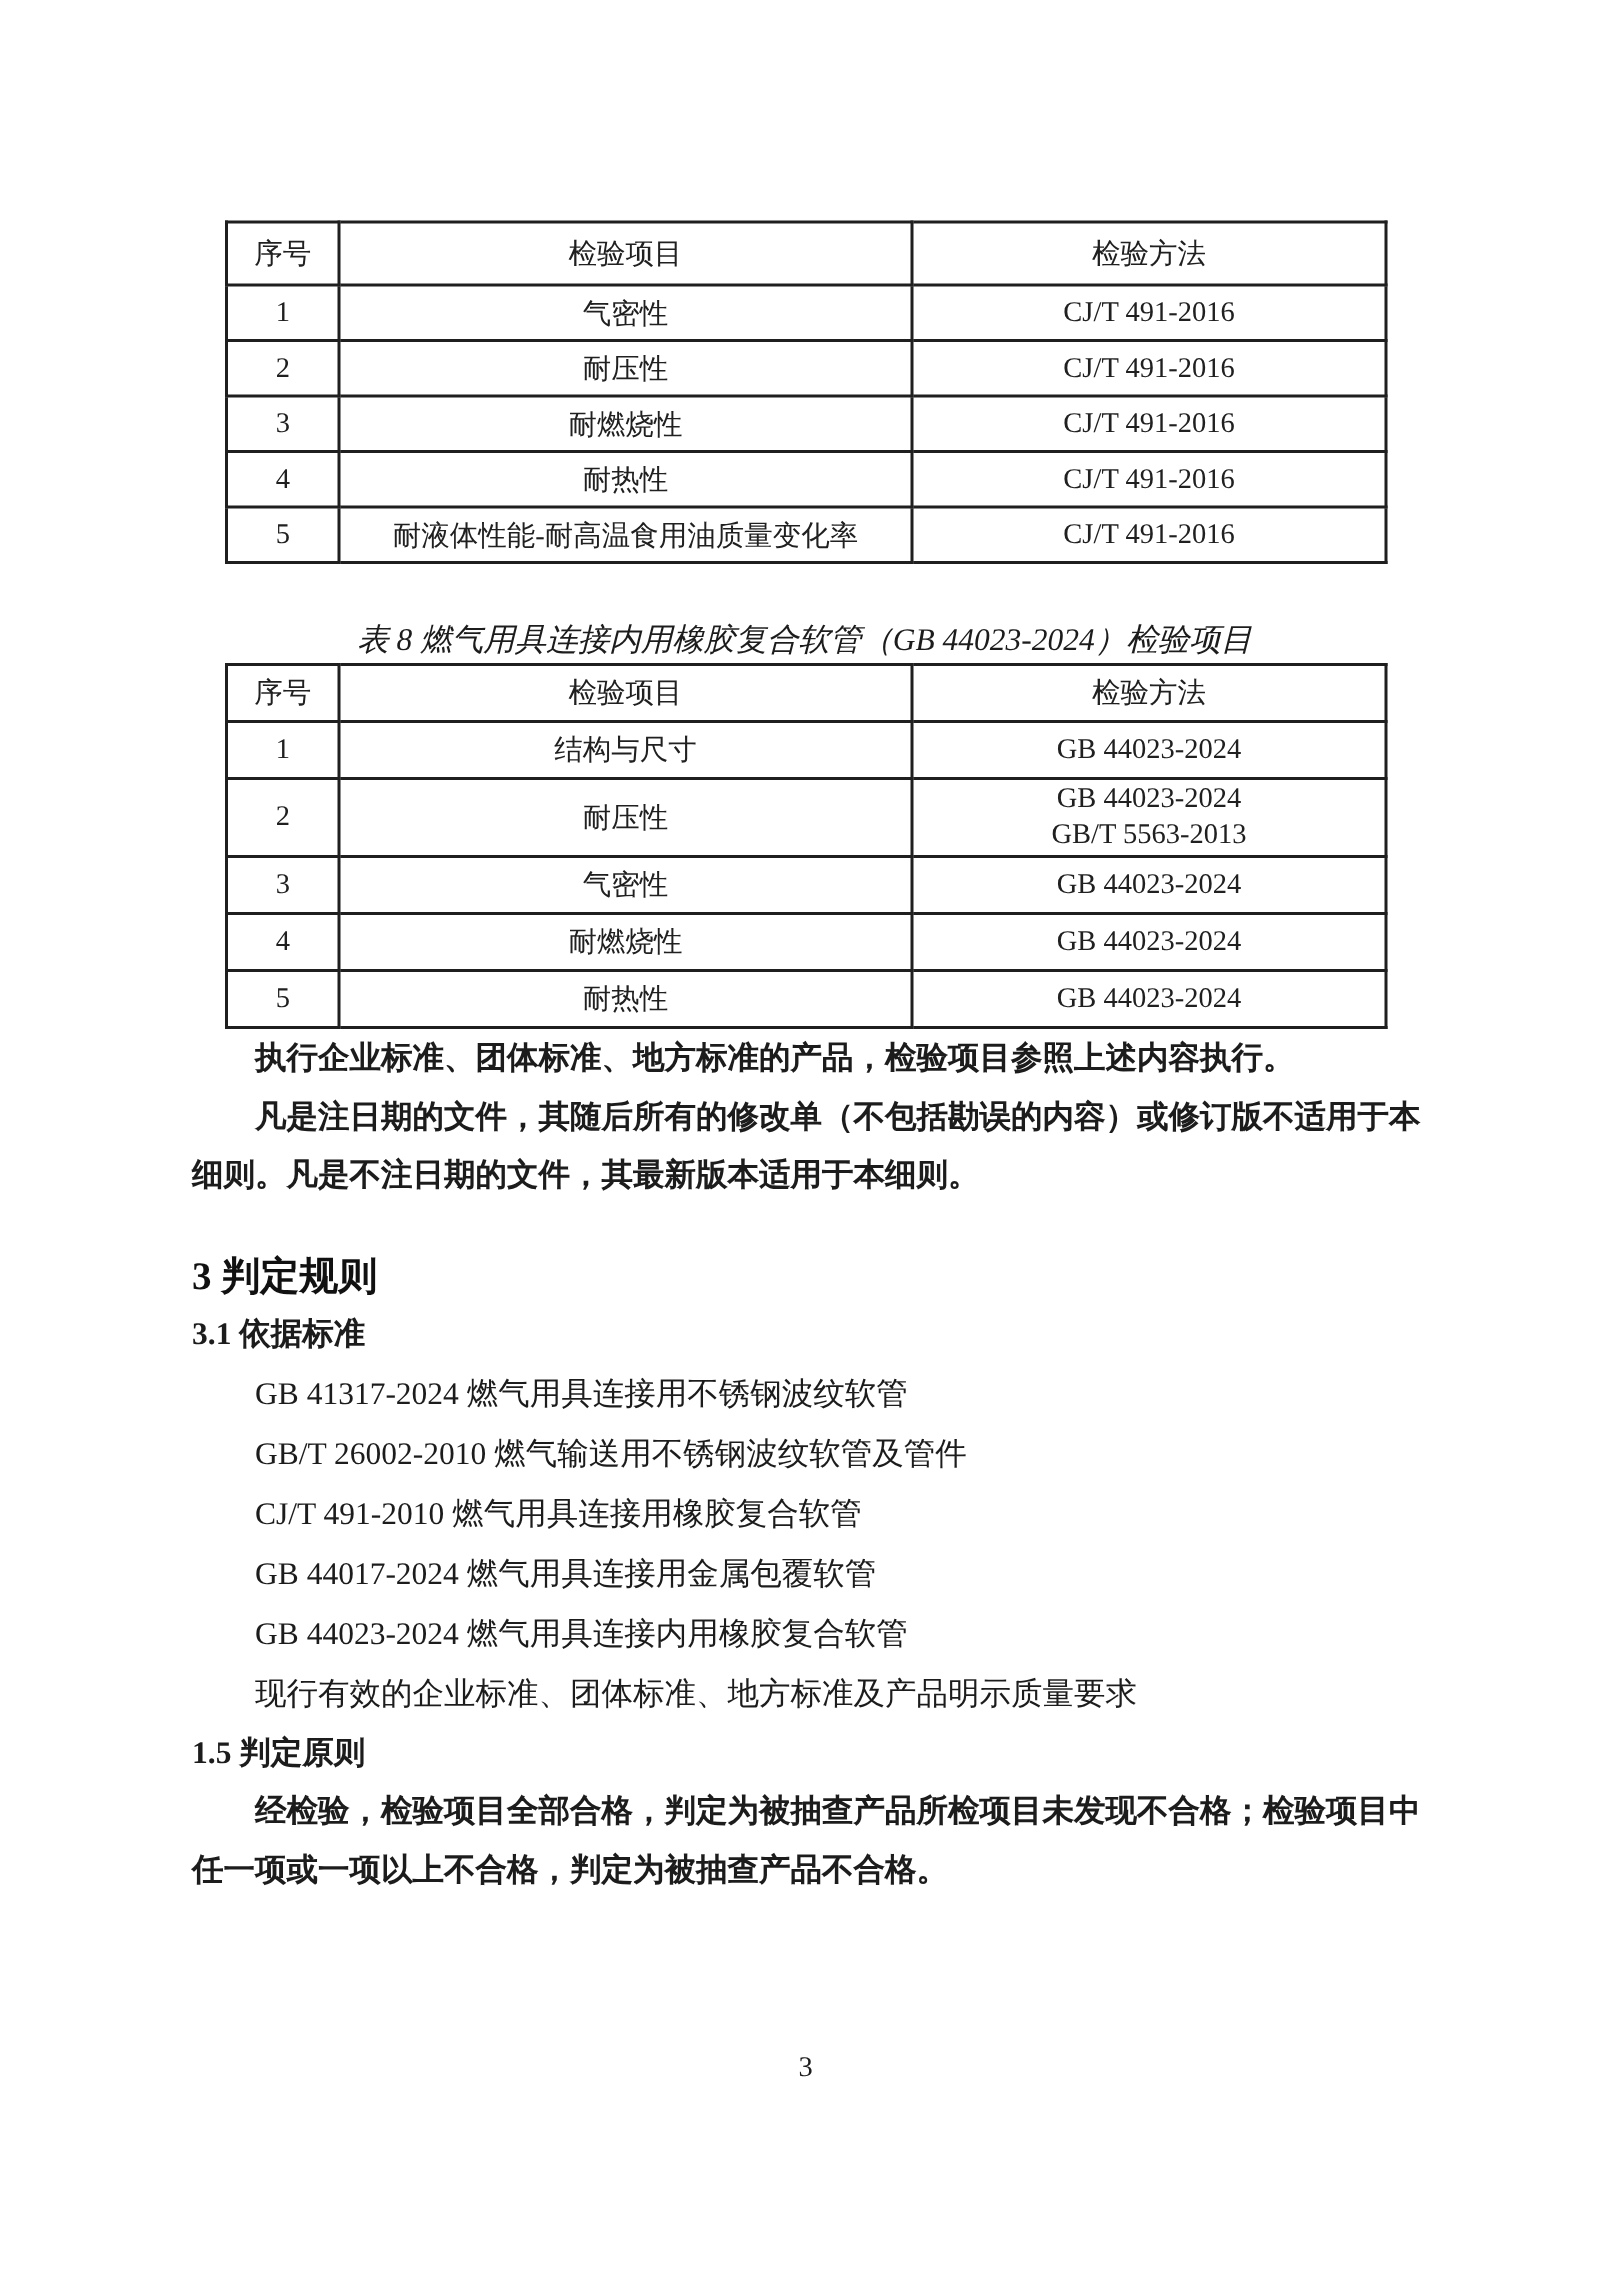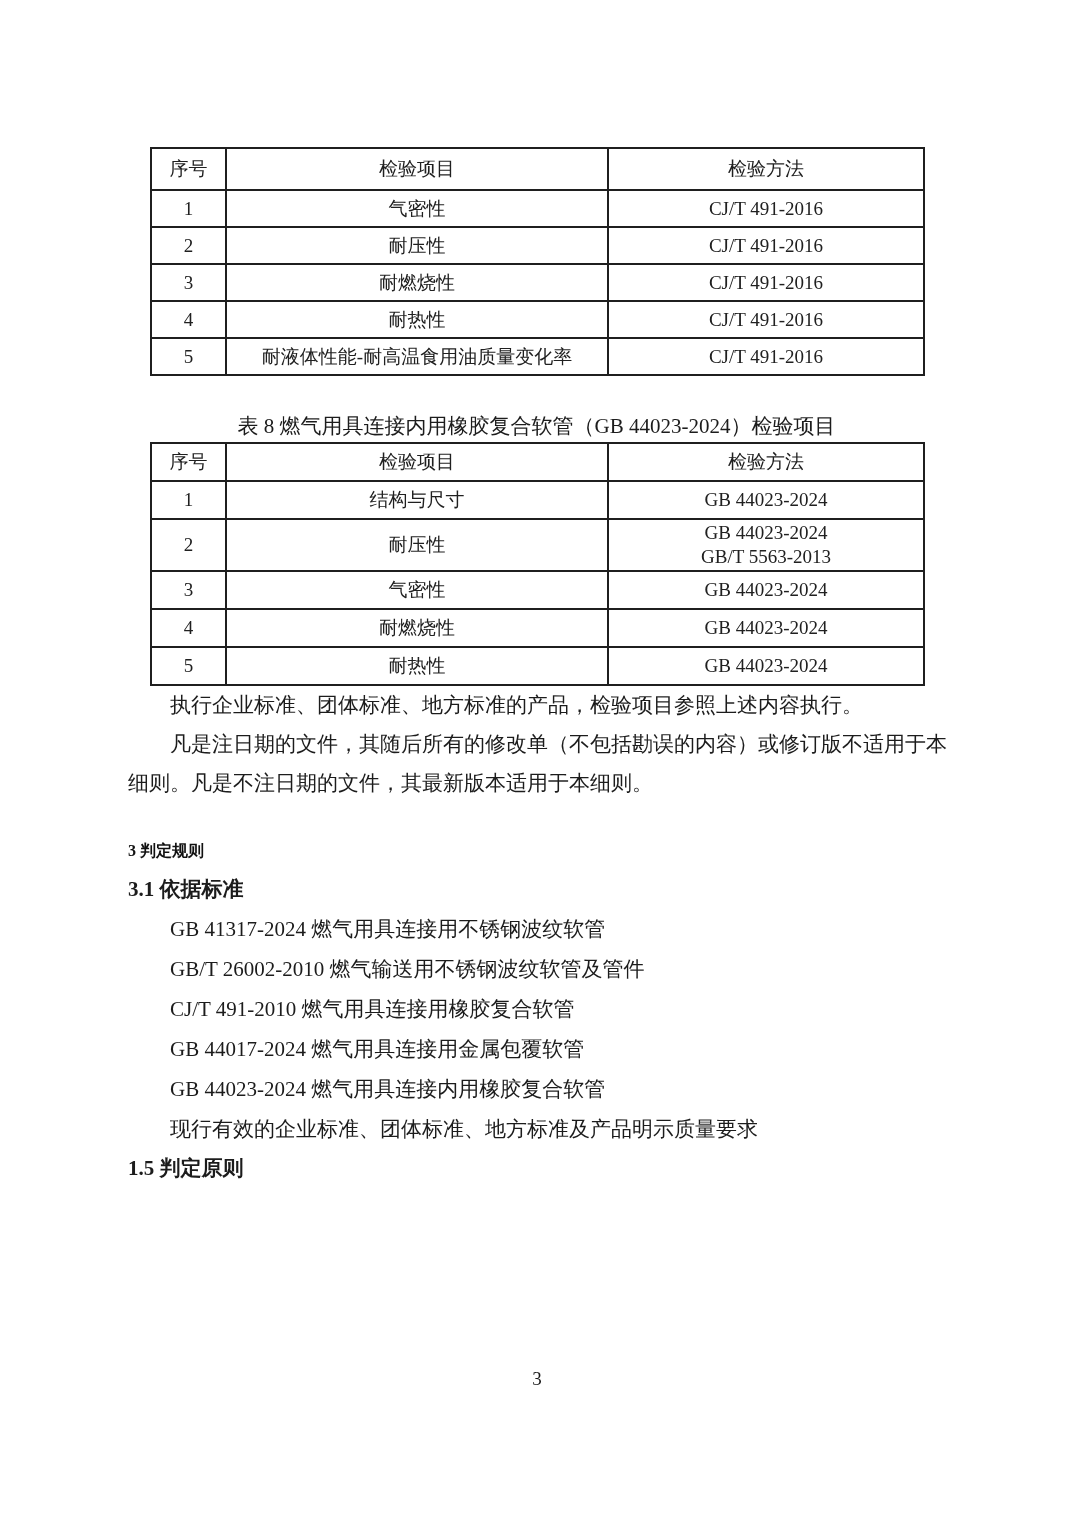--- a/index.html
+++ b/index.html
@@ -51,38 +51,40 @@
 
   .table-title {
     position: absolute;
     left: 150px;
     top: 413px;
     width: 773px;
     text-align: center;
     font-size: 21px;
     color: #1c1c1c;
     line-height: 26px;
+    font-style: italic;
   }
 
   
   .text-flow {
     position: absolute;
     left: 128px;
     top: 686px;
     width: 819px;
     font-size: 21px;
     line-height: 39px;
     color: #1c1c1c;
   }
   .para {
     text-indent: 2em;
     text-align: justify;
+    font-weight: bold;
   }
   .heading-1 {
-    font-size: 16px;
+    font-size: 26px;
     font-weight: bold;
     margin-top: 28px;
     color: #111111;
   }
   .subheading {
     font-weight: bold;
     font-size: 21px;
   }
   .standards-list {
     list-style: none;
@@ -197,17 +199,18 @@
     <p class="subheading">3.1 依据标准</p>
     <ul class="standards-list">
       <li>GB 41317-2024 燃气用具连接用不锈钢波纹软管</li>
       <li>GB/T 26002-2010 燃气输送用不锈钢波纹软管及管件</li>
       <li>CJ/T 491-2010 燃气用具连接用橡胶复合软管</li>
       <li>GB 44017-2024 燃气用具连接用金属包覆软管</li>
       <li>GB 44023-2024 燃气用具连接内用橡胶复合软管</li>
       <li>现行有效的企业标准、团体标准、地方标准及产品明示质量要求</li>
     </ul>
     <p class="subheading">1.5 判定原则</p>
+    <p class="para">经检验，检验项目全部合格，判定为被抽查产品所检项目未发现不合格；检验项目中任一项或一项以上不合格，判定为被抽查产品不合格。</p>
   </div>
 
   <div class="page-number">3</div>
 
 </div>
 
 </body></html>

